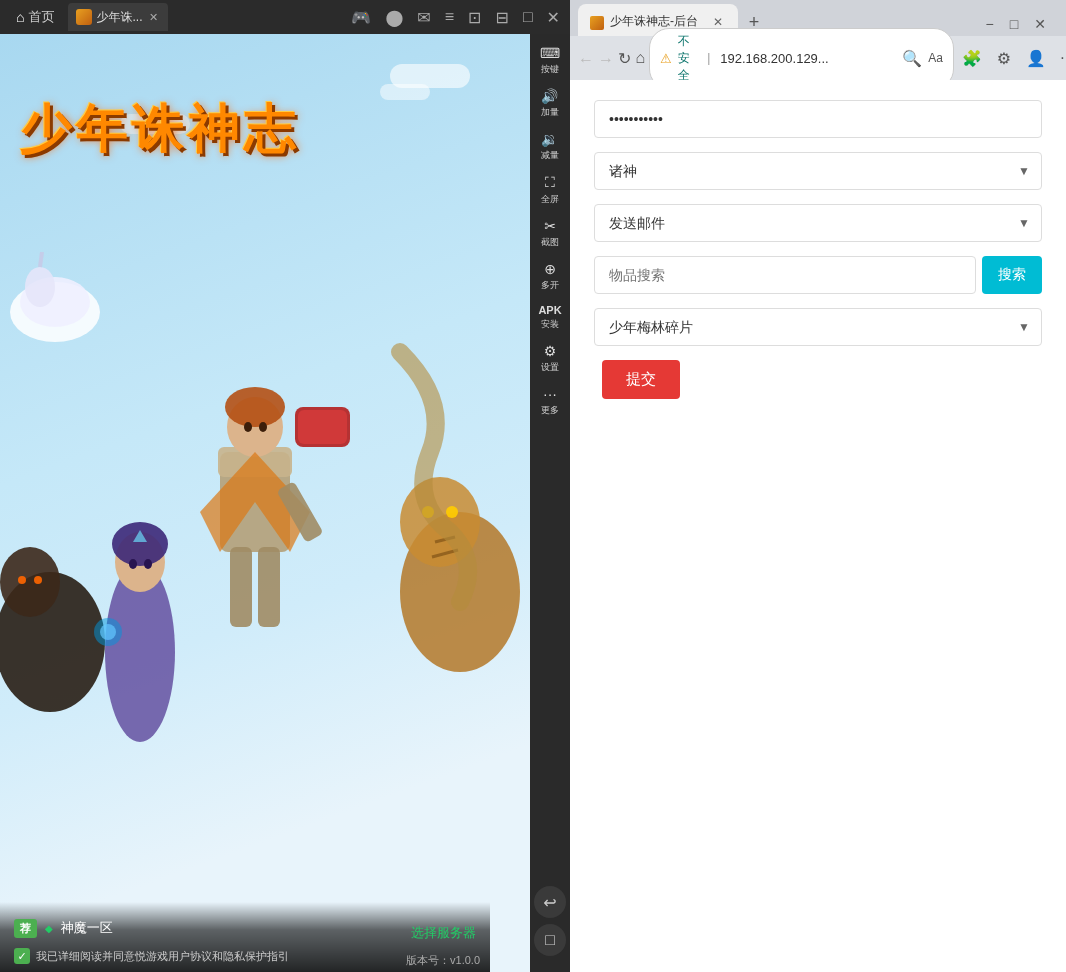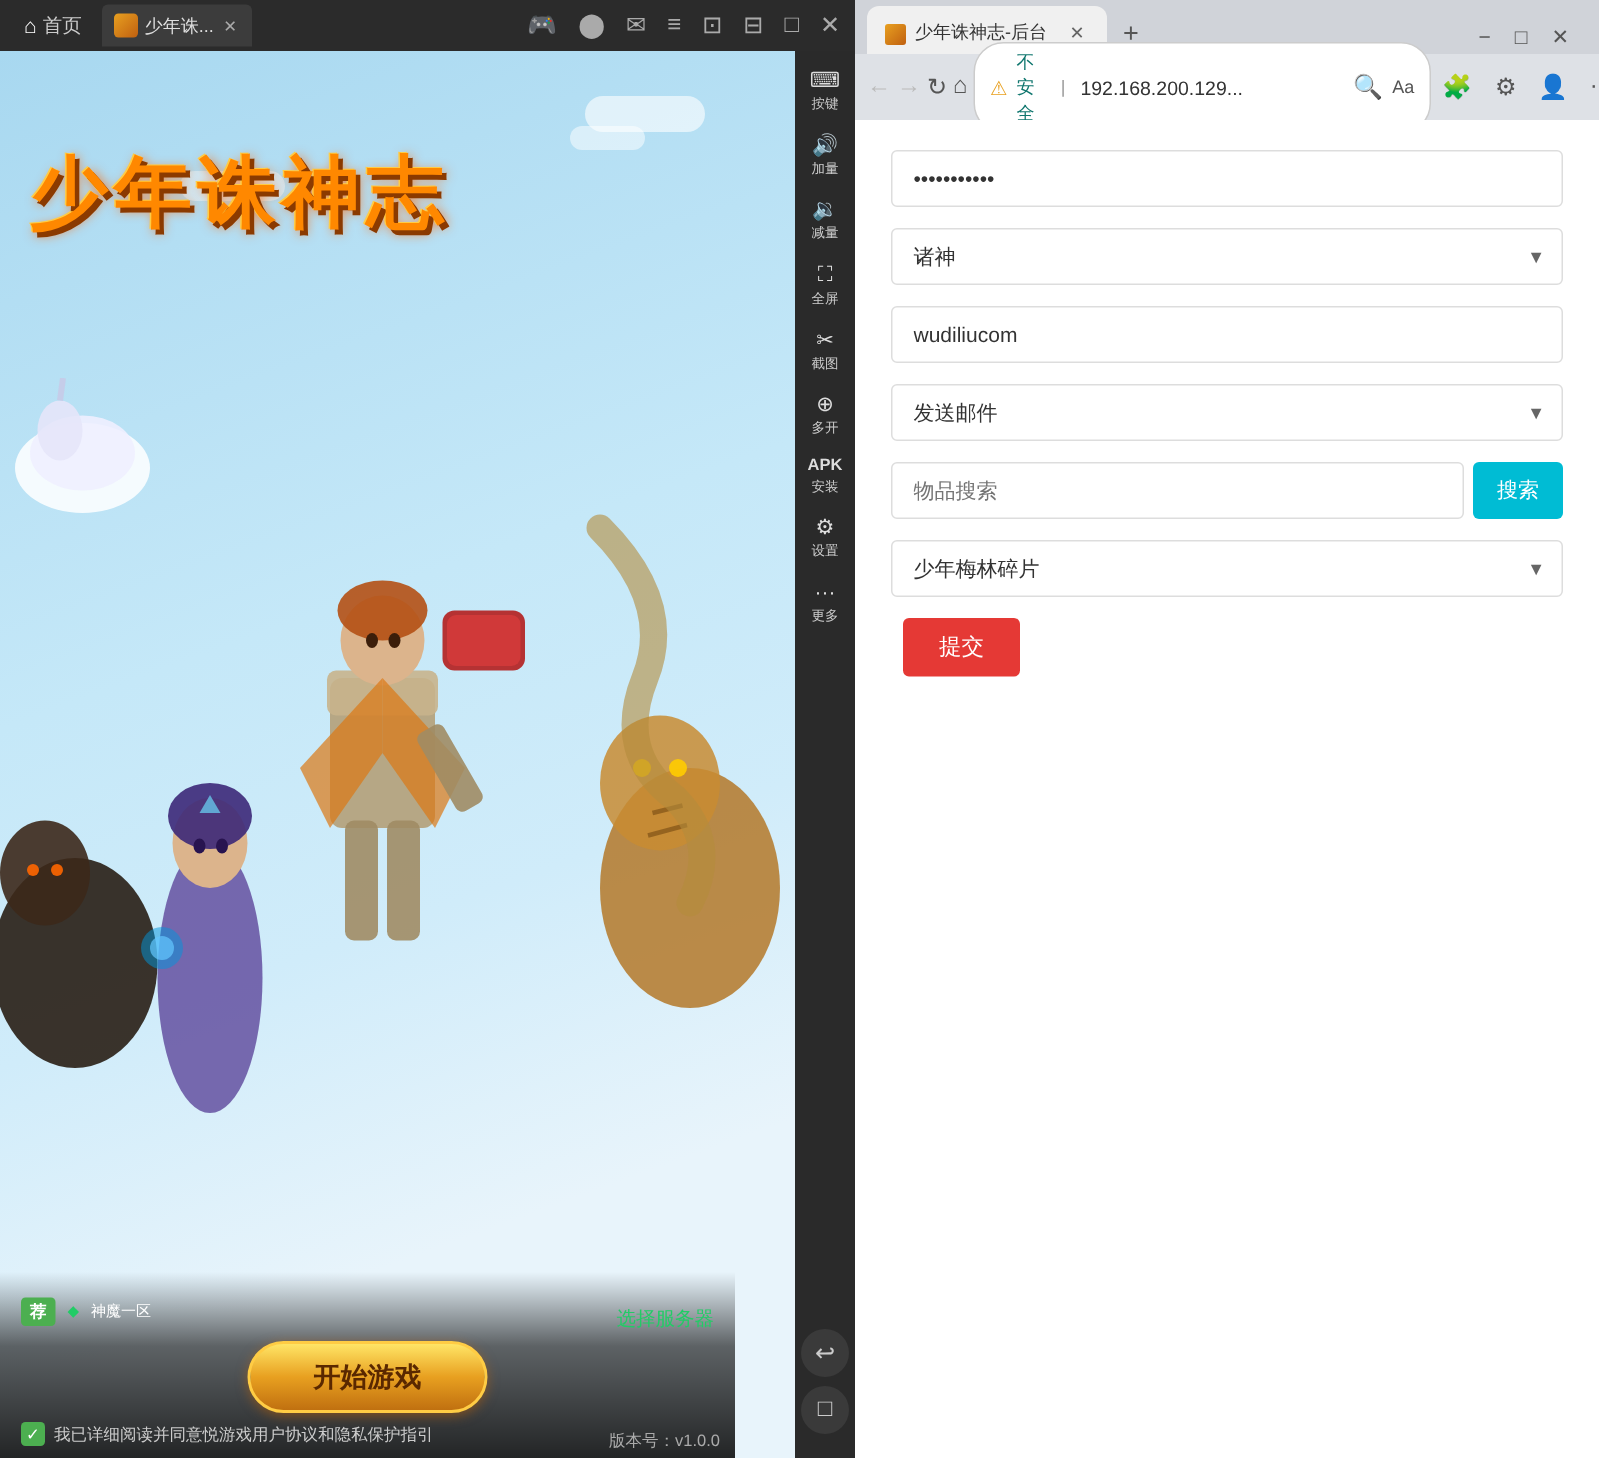--- a/index.html
+++ b/index.html
@@ -164,21 +164,21 @@
     }
     .server-badge {
       background: #4CAF50;
       color: #fff;
       font-size: 11px;
       padding: 2px 6px;
       border-radius: 3px;
       font-weight: bold;
     }
     .server-diamond { color: #22cc66; font-size: 10px; }
-    .server-name { color: #fff; font-size: 10px; }
+    .server-name { color: #fff; font-size: 13px; }
     .server-select { color: #22cc66; font-size: 13px; margin-left: auto; cursor: pointer; margin-top: 10px; }
     .start-btn {
       display: block;
       width: 160px;
       margin: 0 auto 6px;
       padding: 10px 0;
       background: linear-gradient(180deg, #ffe566 0%, #e8a020 50%, #c07010 100%);
       border: 2px solid #ffcc44;
       border-radius: 24px;
       color: #5a2800;
@@ -541,21 +541,20 @@
       <path d="M 400 100 Q 450 150 430 200 Q 410 250 450 280 Q 480 310 460 350" stroke="rgba(180,140,60,0.6)" stroke-width="18" fill="none" stroke-linecap="round"></path>
     </svg>
 
     <div class="game-overlay-bottom">
       <div class="server-row">
         <div class="server-badge">荐</div>
         <span class="server-diamond">◆</span>
         <span class="server-name">神魔一区</span>
         <span class="server-select">选择服务器</span>
       </div>
-      <button class="start-btn">开始游戏</button>
       <div class="agreement-row">
         <div class="checkbox-check">✓</div>
         <span>我已详细阅读并同意悦游戏用户协议和隐私保护指引</span>
       </div>
     </div>
 
     <div class="version-text">版本号：v1.0.0</div>
   </div>
 </div>
 
@@ -602,21 +601,20 @@
 
     <input type="password" class="form-input" value="···········" placeholder="···········" style="">
 
     <div class="form-select-wrap">
       <select class="form-select">
         <option>诸神</option>
       </select>
       <span class="select-arrow">▼</span>
     </div>
 
-    <input type="text" class="form-input" value="wudiliucom" placeholder="wudiliucom" style="">
 
     <div class="form-select-wrap">
       <select class="form-select">
         <option>发送邮件</option>
       </select>
       <span class="select-arrow">▼</span>
     </div>
 
     <div class="search-row">
       <input type="text" class="form-input" placeholder="物品搜索" style="">

